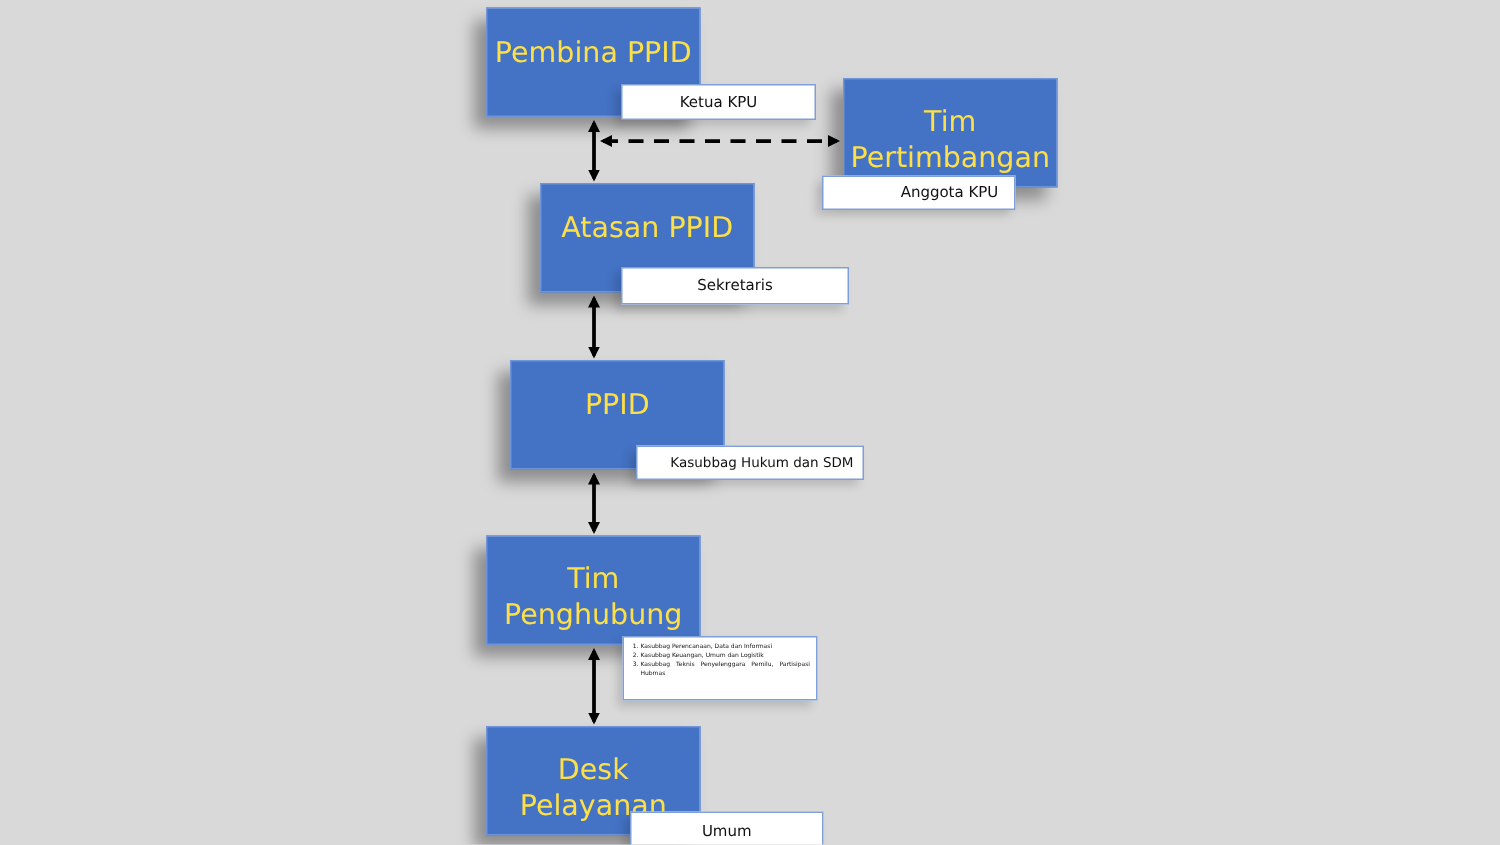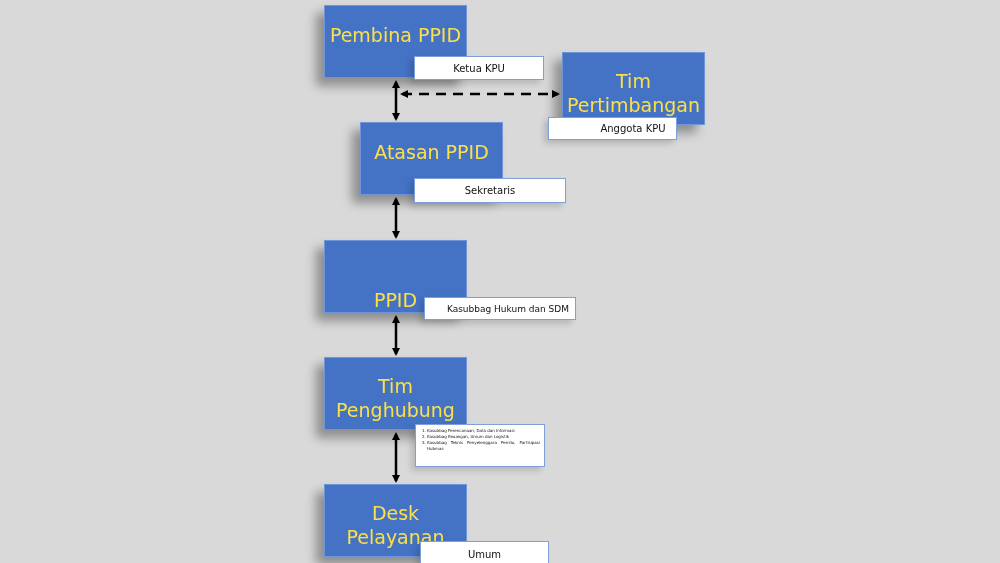--- a/index.html
+++ b/index.html
@@ -74,21 +74,21 @@
   <span>Anggota KPU</span>
 </div>
 
 <div class="node" style="left:336px; top:122px;margin-left:24px;">
   <span>Atasan PPID</span>
 </div>
 <div class="label" style="left:414px; top:178px; width:152px; height:25px;">
   <span>Sekretaris</span>
 </div>
 
-<div class="node" style="left:324px; top:240px;align-items:flex-end;">
+<div class="node" style="left:340px; top:240px;">
   <span>PPID</span>
 </div>
 <div class="label small" style="left:424px; top:297px; width:152px; height:23px;">
   <span>Kasubbag Hukum dan SDM</span>
 </div>
 
 <div class="node two-line" style="left:324px; top:357px;">
   <span>Tim<br>Penghubung</span>
 </div>
 <div class="label list" style="left:415px; top:424px; width:130px; height:43px;">

